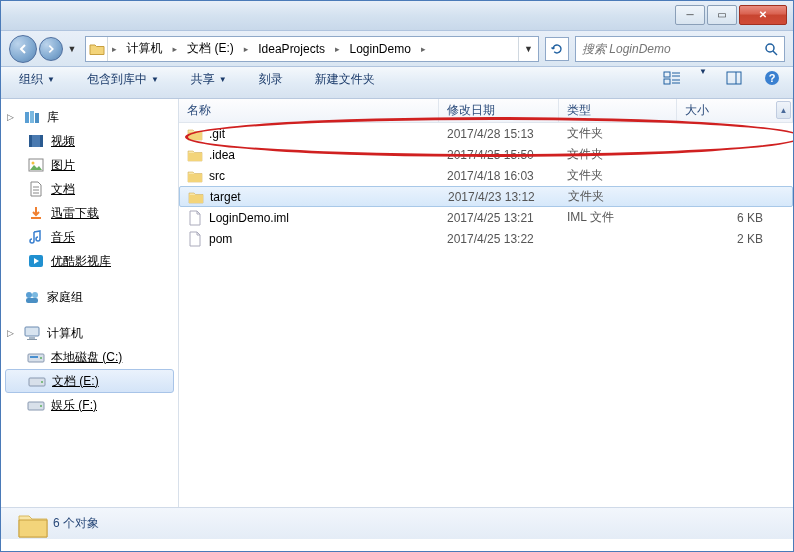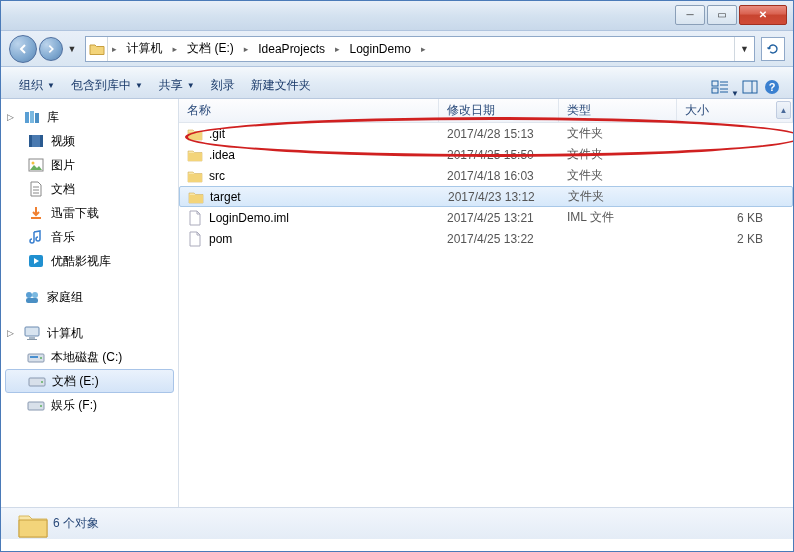--- a/index.html
+++ b/index.html
@@ -15,32 +15,32 @@
 .nav-btn.fwd { width: 24px; height: 24px; }
 .nav-dd { width: 14px; height: 24px; display: flex; align-items: center; justify-content: center; color: #333; font-size: 9px; cursor: pointer; }
 .breadcrumb { flex: 1; height: 26px; background: #fff; border: 1px solid #8fa8c8; display: flex; align-items: center; font-size: 12px; overflow: hidden; }
 .bc-folder { width: 22px; height: 100%; display: flex; align-items: center; justify-content: center; border-right: 1px solid #d0d8e0; }
 .bc-item { padding: 0 6px; height: 100%; display: flex; align-items: center; cursor: pointer; }
 .bc-sep { padding: 0 4px; color: #666; font-size: 9px; cursor: pointer; }
 .bc-refresh { width: 24px; height: 24px; border: 1px solid #8fa8c8; background: #fff; display: flex; align-items: center; justify-content: center; cursor: pointer; font-size: 12px; color: #2060a0; }
 .searchbox { width: 210px; height: 26px; background: #fff; border: 1px solid #8fa8c8; display: flex; align-items: center; padding: 0 6px; }
 .searchbox input { flex: 1; border: none; outline: none; font-size: 12px; font-style: italic; color: #888; background: transparent; }
 .searchbox .sicon { color: #2060a0; font-size: 14px; cursor: pointer; }
-.toolbar { height: 32px; background: linear-gradient(to bottom, #f4f8fc, #e2ecf6 50%, #d6e2f0); display: flex; align-items: flex-end; padding: 0 10px; gap: 0; border-bottom: 1px solid #b8c8de; font-size: 12px; }
+.toolbar { height: 32px; background: linear-gradient(to bottom, #f4f8fc, #e2ecf6 50%, #d6e2f0); display: flex; align-items: flex-start; padding: 0 10px; gap: 16px; border-bottom: 1px solid #b8c8de; font-size: 12px; }
 .tb-item { padding: 4px 8px; display: flex; align-items: center; gap: 4px; cursor: pointer; color: #1a3a6a; border-radius: 2px; }
 .tb-dd { font-size: 8px; color: #1a3a6a; }
 .tb-spacer { flex: 1; }
 .tb-icon { width: 22px; height: 22px; display: flex; align-items: center; justify-content: center; cursor: pointer; color: #2060a0; font-size: 14px; }
 .content { display: flex; height: 408px; }
 .sidebar { width: 178px; background: #fff; border-right: 1px solid #d8e0ea; overflow-y: auto; padding: 6px 0; font-size: 12px; }
 .side-group { margin-bottom: 12px; }
 .side-head { display: flex; align-items: center; padding: 3px 6px; gap: 6px; cursor: pointer; }
 .side-head .tw { width: 10px; font-size: 9px; color: #666; }
 .side-head .hicon { width: 18px; height: 18px; display: flex; align-items: center; justify-content: center; }
-.side-item { display: flex; align-items: center; padding: 3px 6px 3px 26px; gap: 6px; cursor: pointer; }
+.side-item { display: flex; align-items: center; padding: 3px 6px 3px 26px; gap: 6px; cursor: pointer; text-decoration: underline; }
 .side-item.sel { background: linear-gradient(to bottom, #eaf2fc, #d4e4f8); border: 1px solid #a8c4e8; border-radius: 3px; margin: 0 4px; padding: 2px 6px 2px 22px; }
 .side-item .iicon { width: 18px; height: 18px; display: flex; align-items: center; justify-content: center; }
 .filearea { flex: 1; background: #fff; position: relative; }
 .cols { display: flex; height: 24px; border-bottom: 1px solid #e0e6ee; font-size: 12px; color: #2a4a7a; align-items: center; background: linear-gradient(to bottom, #fdfdfe, #f0f4fa); }
 .col { padding: 0 8px; border-right: 1px solid #e0e6ee; height: 100%; display: flex; align-items: center; cursor: pointer; }
 .col.name { width: 260px; }
 .col.date { width: 120px; }
 .col.type { width: 118px; }
 .col.size { flex: 1; }
 .filelist { font-size: 12px; }
@@ -99,20 +99,29 @@
     <span class="bc-item">LoginDemo</span>
     <span class="bc-sep">▸</span>
     <div style="flex:1"></div>
     <div style="width:20px;border-left:1px solid #d0d8e0;height:100%;display:flex;align-items:center;justify-content:center;font-size:9px;color:#333;">▼</div>
   </div>
   <div class="bc-refresh">
     <svg width="14" height="14" viewBox="0 0 14 14">
         <path d="M3 7 a4 4 0 1 1 1.2 2.8 M3 7 l-1.5 -1.5 M3 7 l1.5 -1.5" stroke="#2060a0" stroke-width="1.4" fill="none"></path>
       </svg>
   </div>
+  <div class="searchbox">
+    <input placeholder="搜索 LoginDemo" style="">
+    <span class="sicon">
+      <svg width="14" height="14" viewBox="0 0 14 14">
+          <circle cx="6" cy="6" r="4" stroke="#2060a0" stroke-width="1.5" fill="none"></circle>
+          <line x1="9" y1="9" x2="13" y2="13" stroke="#2060a0" stroke-width="1.5"></line>
+        </svg>
+    </span>
+  </div>
 </div>
 
 <div class="toolbar">
   <div class="tb-item">
       <span>组织</span>
       <span class="tb-dd">▼</span>
     </div>
   <div class="tb-item">
       <span>包含到库中</span>
       <span class="tb-dd">▼</span>

